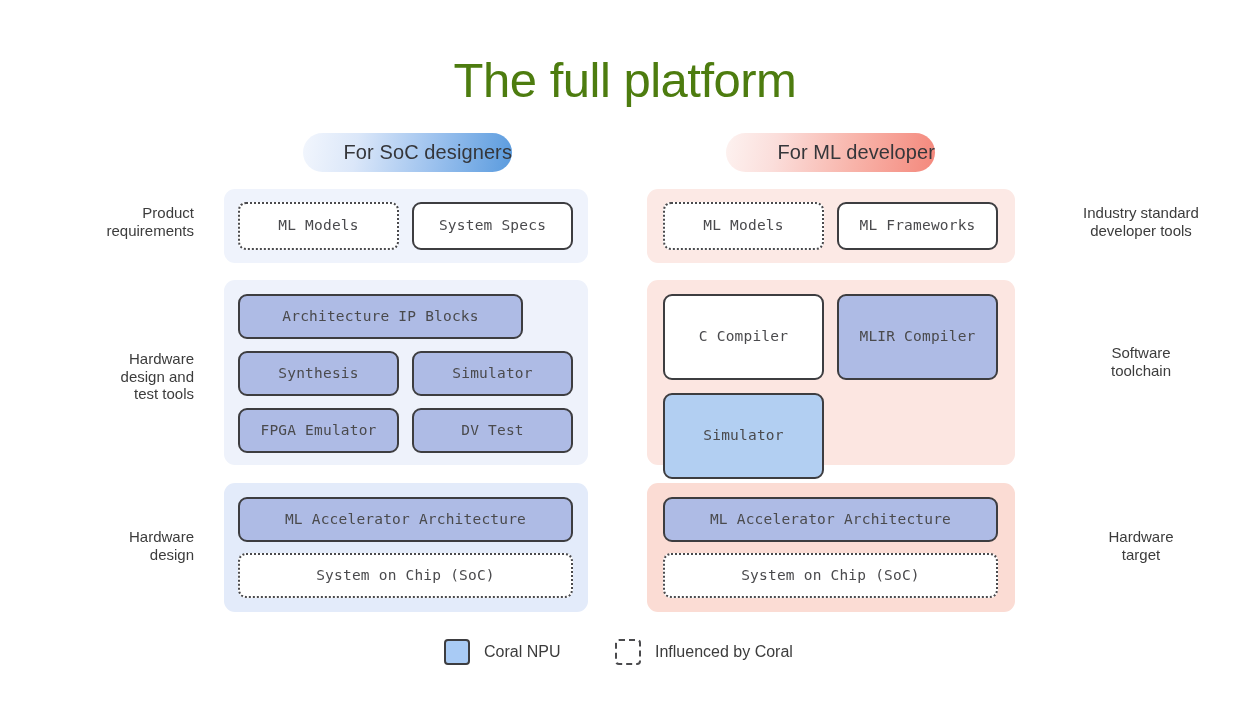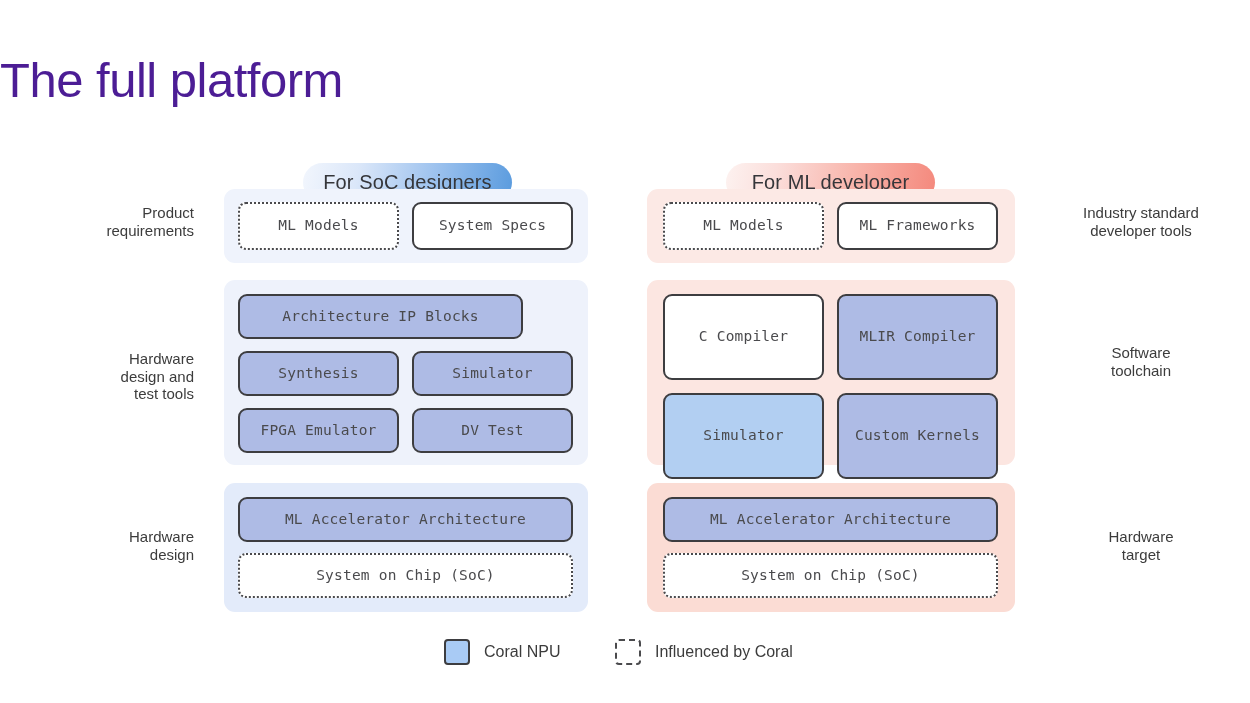--- a/index.html
+++ b/index.html
@@ -16,41 +16,40 @@
     color: #3c3c3c;
     -webkit-font-smoothing: antialiased;
   }
 
   
   .page-title {
     position: absolute;
     left: 0;
     top: 49px;
     width: 1250px;
-    text-align: left;
+    text-align: center;
     font-size: 49px;
     font-weight: 400;
     letter-spacing: -0.5px;
-    color: #4c1d95;
+    color: #4d7c0f;
     line-height: 62px;
   }
 
   
   .pill {
     position: absolute;
     height: 39px;
     border-radius: 20px;
     display: flex;
     align-items: center;
-    justify-content: center;
+    justify-content: flex-end;
     font-size: 20px;
     font-weight: 500;
     color: #35363a;
     letter-spacing: 0.1px;
-    margin-top: 30px;
   }
   .pill-soc {
     left: 303px;
     top: 133px;
     width: 209px;
     background: linear-gradient(100deg, #f2f6fd 0%, #dbe7f9 26%, #9dc2ee 62%, #5a9bde 100%);
   }
   .pill-ml {
     left: 726px;
     top: 133px;
@@ -203,23 +202,20 @@
 <div class="panel panel-r p-r2">
   <div class="box solid bg-white" style="left:16px; top:14px; width:161px; height:86px;">
     <span>C Compiler</span>
   </div>
   <div class="box solid bg-npu" style="left:190px; top:14px; width:161px; height:86px;">
     <span>MLIR Compiler</span>
   </div>
   <div class="box solid bg-npu2" style="left:16px; top:113px; width:161px; height:86px;">
     <span>Simulator</span>
   </div>
-  <div class="box solid bg-npu" style="left:190px; top:113px; width:161px; height:86px;">
-    <span>Custom Kernels</span>
-  </div>
 </div>
 
 <div class="panel panel-r p-r3">
   <div class="box solid bg-npu" style="left:16px; top:14px; width:335px; height:45px;">
     <span>ML Accelerator Architecture</span>
   </div>
   <div class="box dotted bg-white" style="left:16px; top:70px; width:335px; height:45px;">
     <span>System on Chip (SoC)</span>
   </div>
 </div>

